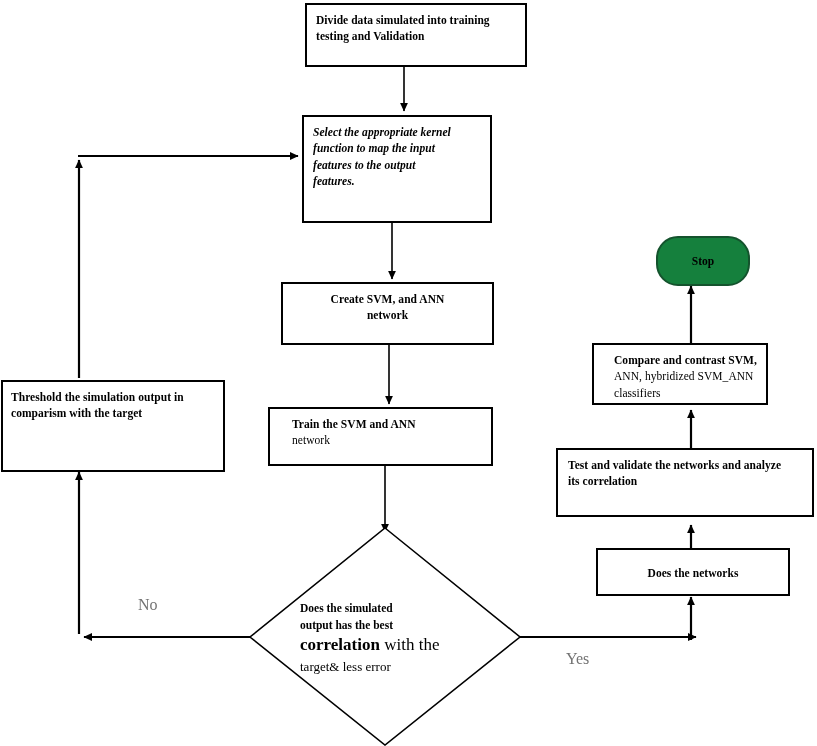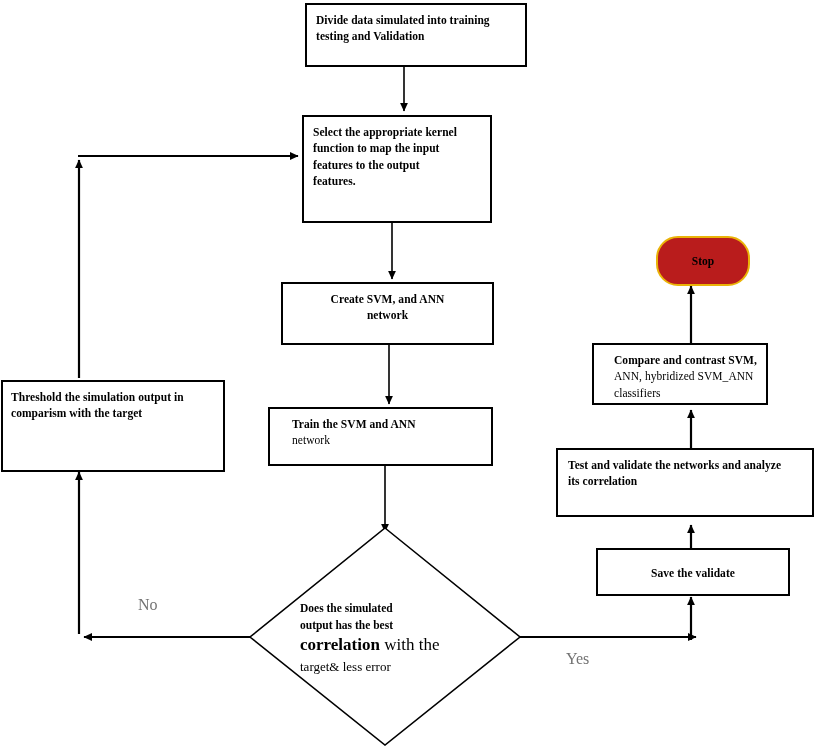--- a/index.html
+++ b/index.html
@@ -44,23 +44,23 @@
   .b { font-weight: bold; }
   .n { font-weight: normal; }
   .node.center .txt {
     left: 0;
     right: 0;
     text-align: center;
   }
   .terminal {
     position: absolute;
     box-sizing: border-box;
-    border: 2px solid #eab308;
+    border: 2px solid #14532d;
     border-radius: 22px;
-    background: #b91c1c;
+    background: #15803d;
     display: flex;
     align-items: center;
     justify-content: center;
     font-weight: bold;
     font-size: 11.5px;
   }
   .edge-label {
     position: absolute;
     font-size: 16px;
     font-weight: normal;
@@ -131,21 +131,21 @@
     </g>
   </svg>
 
   <div class="node" style="left:305px; top:3px; width:222px; height:64px;">
     <div class="txt">
       <div class="b">Divide data simulated into training</div>
       <div class="b">testing and Validation</div>
     </div>
   </div>
 
-  <div class="node" style="left:302px; top:115px; width:190px; height:108px;">
+  <div class="node" style="left:302px; top:115px; width:190px; height:108px;font-style:italic;">
     <div class="txt">
       <div class="b">Select the appropriate kernel</div>
       <div class="b">function to map the input</div>
       <div class="b">features to the  output</div>
       <div class="b">features.</div>
     </div>
   </div>
 
   <div class="node center" style="left:281px; top:282px; width:213px; height:63px;">
     <div class="txt">
@@ -172,21 +172,21 @@
 
   <div class="node" style="left:1px; top:380px; width:224px; height:92px;">
     <div class="txt" style="left:8px;">
       <div class="b">Threshold the simulation output in</div>
       <div class="b">comparism with the target</div>
     </div>
   </div>
 
   <div class="node center" style="left:596px; top:548px; width:194px; height:48px;">
     <div class="txt" style="top:15px;">
-      <div class="b">Save the validate</div>
+      <div class="b">Does the networks</div>
     </div>
   </div>
 
   <div class="node" style="left:556px; top:448px; width:258px; height:69px;">
     <div class="txt" style="left:10px;">
       <div class="b">Test  and validate the networks and analyze</div>
       <div class="b">its correlation</div>
     </div>
   </div>
 

